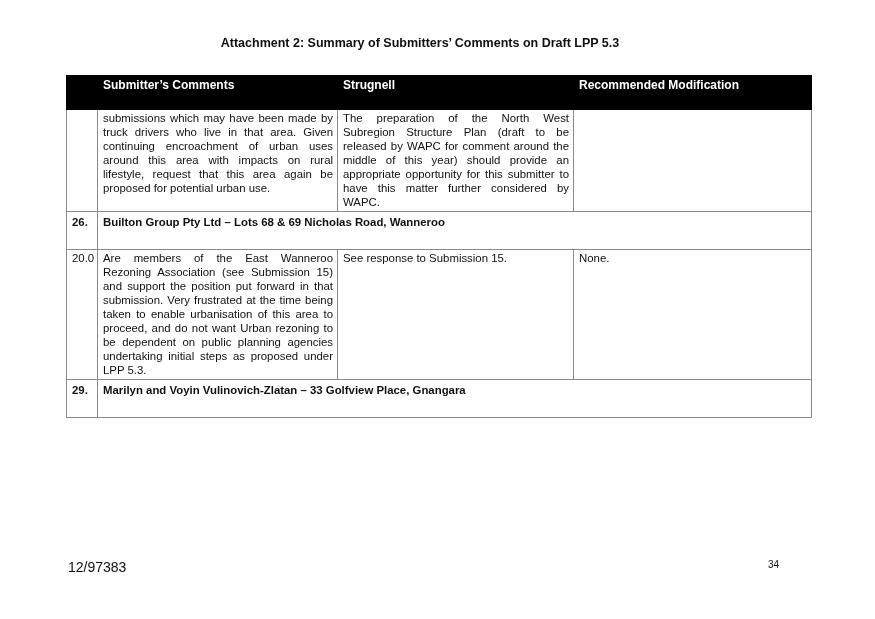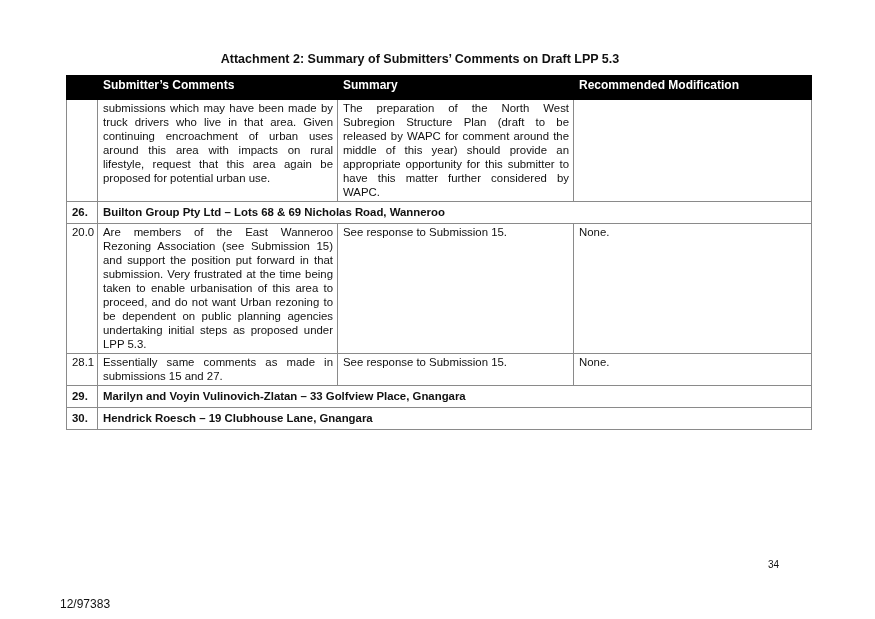--- a/index.html
+++ b/index.html
@@ -1,78 +1,68 @@
 <!DOCTYPE html>
 <html><head>
 <meta charset="utf-8">
 <style>
   html, body { margin: 0; padding: 0; background: #ffffff; }
   body { width: 875px; height: 619px; position: relative; overflow: hidden;
          font-family: "Liberation Sans", sans-serif; color: #111; }
-  .doc-title { position: absolute; top: 52px; left: 0; width: 840px; text-align: center;
+  .doc-title { position: absolute; top: 36px; left: 0; width: 840px; text-align: center;
                font-size: 12.5px; font-weight: bold; }
   table.sub { position: absolute; top: 75px; left: 66px; width: 745px;
               border-collapse: collapse; font-size: 11.4px; line-height: 14px; table-layout: fixed; }
   table.sub td, table.sub th { border: 1px solid #8a8a8a; vertical-align: top; padding: 1px 4px 2px 5px; }
   table.sub th { background: #000; color: #fff; text-align: left; font-weight: bold;
-                 font-size: 12px; padding: 2px 5px 7px 5px; border-color: #000; }
+                 font-size: 12px; padding: 2px 5px 17px 5px; border-color: #000; }
   col.c0 { width: 31px; } col.c1 { width: 240px; } col.c2 { width: 236px; } col.c3 { width: 238px; }
   .just { text-align: justify; text-align-last: left; margin-left: 28px; }
-  tr.sec td { font-weight: bold; padding-top: 3px; padding-bottom: 4px; }
-  .footer-ref { position: absolute; top: 559px; left: 60px; font-size: 12px; margin-top: 38px; }
+  tr.sec td { font-weight: bold; padding-top: 3px; padding-bottom: 20px; }
+  .footer-ref { position: absolute; top: 559px; left: 68px; font-size: 14px; }
   .footer-page { position: absolute; top: 559px; left: 768px; font-size: 10px; }
 </style>
 </head>
 <body>
 
 <div class="doc-title">Attachment 2: Summary of Submitters’ Comments on Draft LPP 5.3</div>
 
 <table class="sub">
   <colgroup>
       <col class="c0">
       <col class="c1">
       <col class="c2">
       <col class="c3">
     </colgroup>
   <thead>
     <tr>
       <th></th>
       <th>Submitter’s Comments</th>
-      <th>Summary</th>
+      <th>Strugnell</th>
       <th>Recommended Modification</th>
     </tr>
   </thead>
   <tbody>
     <tr>
       <td></td>
       <td class="just">submissions which may have been made by truck drivers who live in that area.  Given continuing encroachment of urban uses around this area with impacts on rural lifestyle, request that this area again be proposed for potential urban use.</td>
       <td class="just">The preparation of the North West Subregion Structure Plan (draft to be released by WAPC for comment around the middle of this year) should provide an appropriate opportunity for this submitter to have this matter further considered by WAPC.</td>
       <td></td>
     </tr>
     <tr class="sec">
       <td>26.</td>
       <td colspan="3">Builton Group Pty Ltd – Lots 68 &amp; 69 Nicholas Road, Wanneroo</td>
     </tr>
     <tr>
       <td>20.0</td>
       <td class="just">Are members of the East Wanneroo Rezoning Association (see Submission 15) and support the position put forward in that submission.  Very frustrated at the time being taken to enable urbanisation of this area to proceed, and do not want Urban rezoning to be dependent on public planning agencies undertaking initial steps as proposed under LPP 5.3.</td>
       <td class="just">See response to Submission 15.</td>
       <td>None.</td>
     </tr>
-    <tr>
-      <td>28.1</td>
-      <td class="just">Essentially same comments as made in submissions 15 and 27.</td>
-      <td class="just">See response to Submission 15.</td>
-      <td>None.</td>
-    </tr>
     <tr class="sec">
       <td>29.</td>
       <td colspan="3">Marilyn and Voyin Vulinovich-Zlatan – 33 Golfview Place, Gnangara</td>
-    </tr>
-    <tr class="sec">
-      <td>30.</td>
-      <td colspan="3">Hendrick Roesch – 19 Clubhouse Lane, Gnangara</td>
     </tr>
   </tbody>
 </table>
 
 <div class="footer-ref">12/97383</div>
 <div class="footer-page">34</div>
 
 </body></html>

